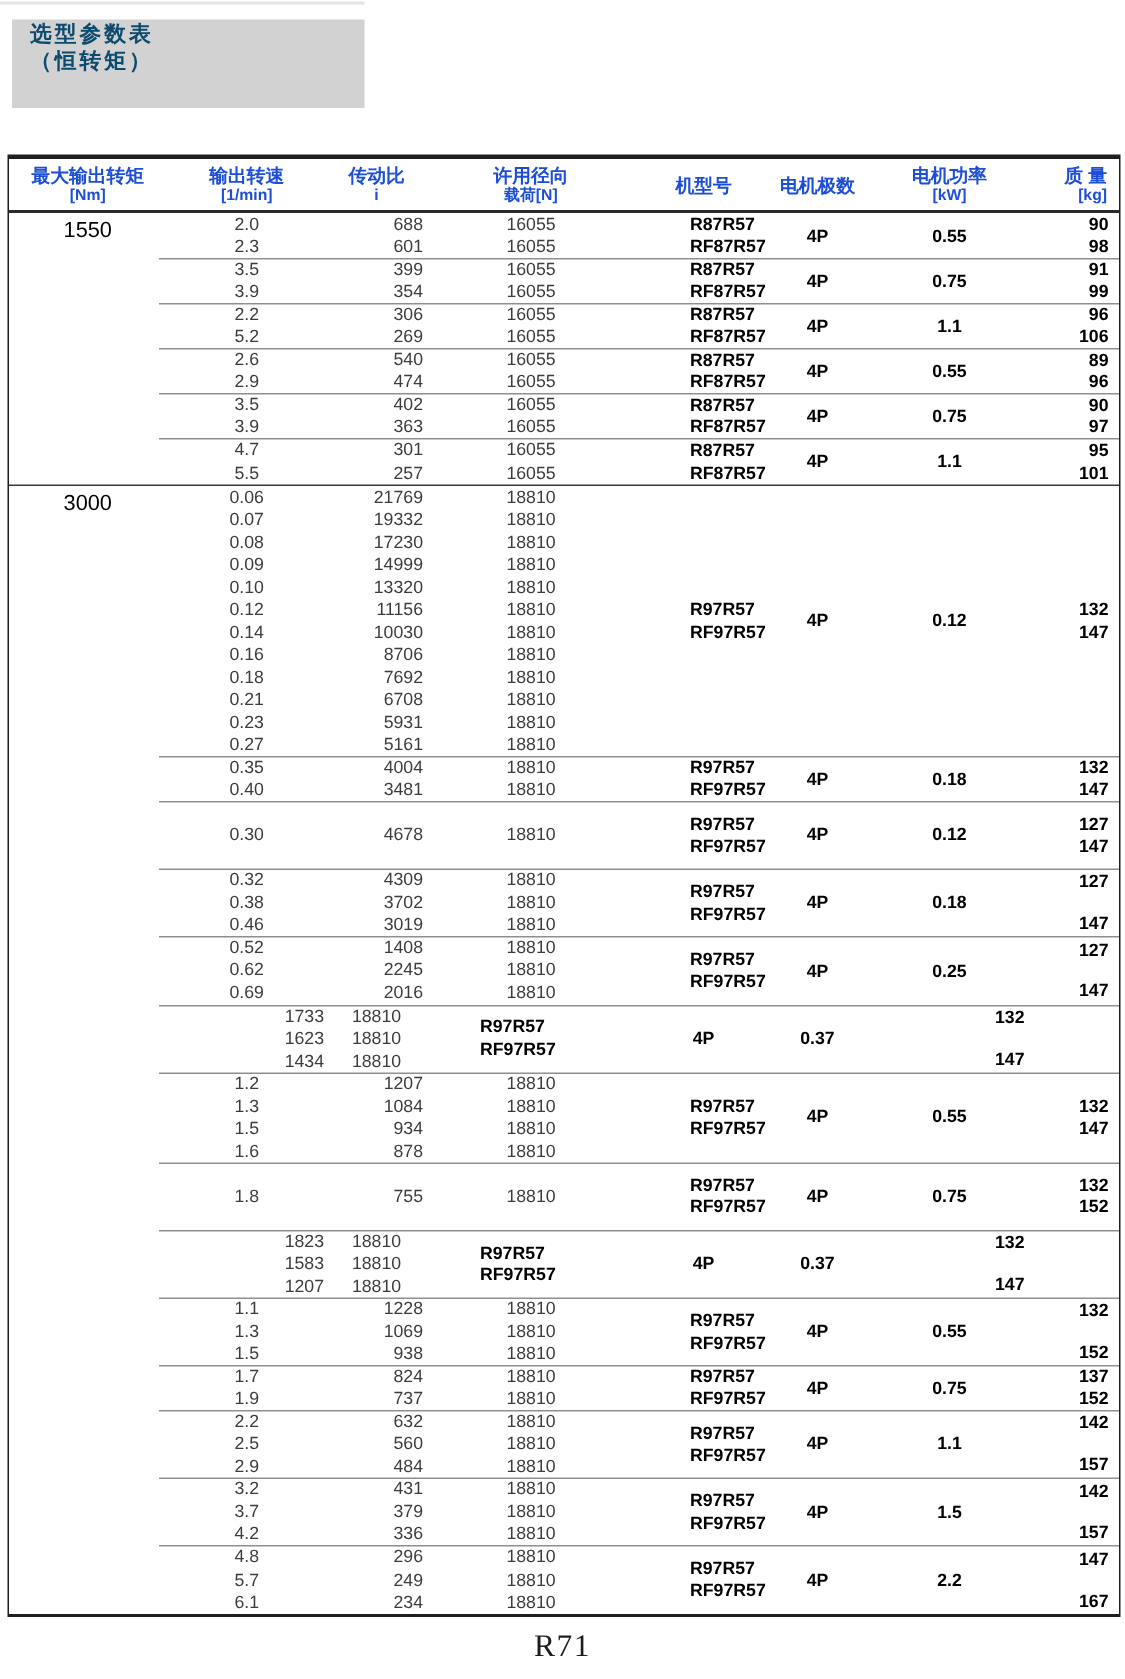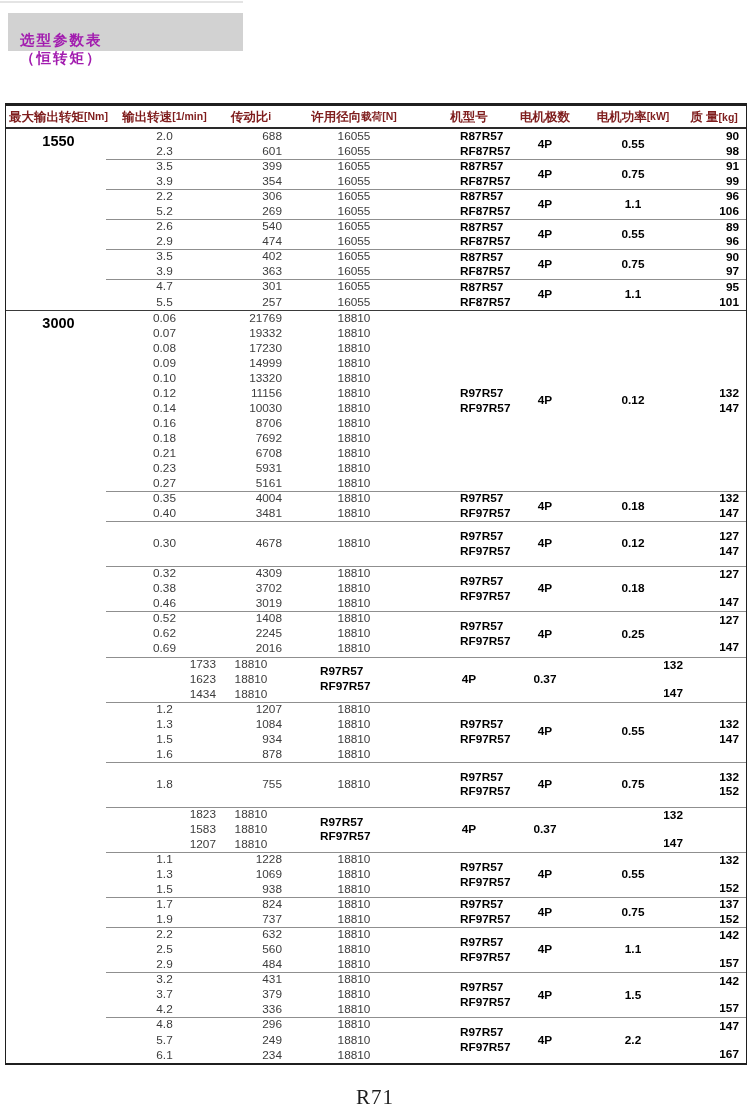--- a/index.html
+++ b/index.html
@@ -2,38 +2,38 @@
 <html><head>
 <meta charset="utf-8">
 <style>
   html,body { margin:0; padding:0; background:#fff; }
   .page {
     position:relative; width:750px; height:1119px; background:#fff;
     font-family:"Liberation Sans", sans-serif; overflow:hidden;
   }
   .topline { position:absolute; top:1px; left:0; width:243px; height:2px; background:#e4e4e4; }
   .title-box {
-    position:absolute; top:13px; left:8px; width:235px; height:38px;
-    background:#d2d2d2; box-sizing:border-box; padding:18px 0 0 12px;
-    font-weight:bold; font-size:14.5px; line-height:18px; color:#a21caf; letter-spacing:2px;
+    position:absolute; top:13px; left:8px; width:235px; height:59px;
+    background:#d2d2d2; box-sizing:border-box; padding:1px 0 0 12px;
+    font-weight:bold; font-size:14.5px; line-height:18px; color:#0c4a6e; letter-spacing:2px;
   }
   .dtable {
     position:absolute; top:103px; left:5px; width:742px; box-sizing:border-box;
     border:1.5px solid #1f1f1f; border-top-width:3px; border-bottom-width:2.5px;
   }
   .grid8 { display:grid; grid-template-columns:105px 107px 66px 140px 90px 62px 114px 1fr; }
   .thead { border-bottom:2px solid #2a2a2a; padding:4px 0 3px; }
-  .th { display:flex; flex-direction:row; justify-content:center; text-align:center;
-        font-weight:bold; color:#7f1d1d; font-size:12.5px; line-height:14px; }
+  .th { display:flex; flex-direction:column; justify-content:center; text-align:center;
+        font-weight:bold; color:#1d4ed8; font-size:12.5px; line-height:14px; }
   .th .unit { font-size:10.5px; line-height:13px; }
   .th.mass { align-items:flex-end; text-align:right; padding-right:8px; }
   .section { position:relative; }
   .section + .section { border-top:1.5px solid #3a3a3a; }
   .torque-label { position:absolute; top:4px; left:0; width:105px; text-align:center;
-        font-weight:bold; font-size:14.5px; color:#000; }
+        font-weight:normal; font-size:14.5px; color:#000; }
   .group { position:relative; }
   .group.has-sep::before { content:""; position:absolute; top:0; left:100px; right:0;
         height:1px; background:#8f8f8f; }
   .group.tall > div { min-height:45px; }
   .numcol { display:flex; flex-direction:column; justify-content:center;
         color:#3c3c3c; font-size:11.8px; }
   .num { height:15.05px; line-height:15.05px; }
   .numcol.speed { text-align:center; }
   .numcol.ratio { text-align:right; padding-right:2px; box-sizing:border-box; }
   .numcol.load  { text-align:center; }

